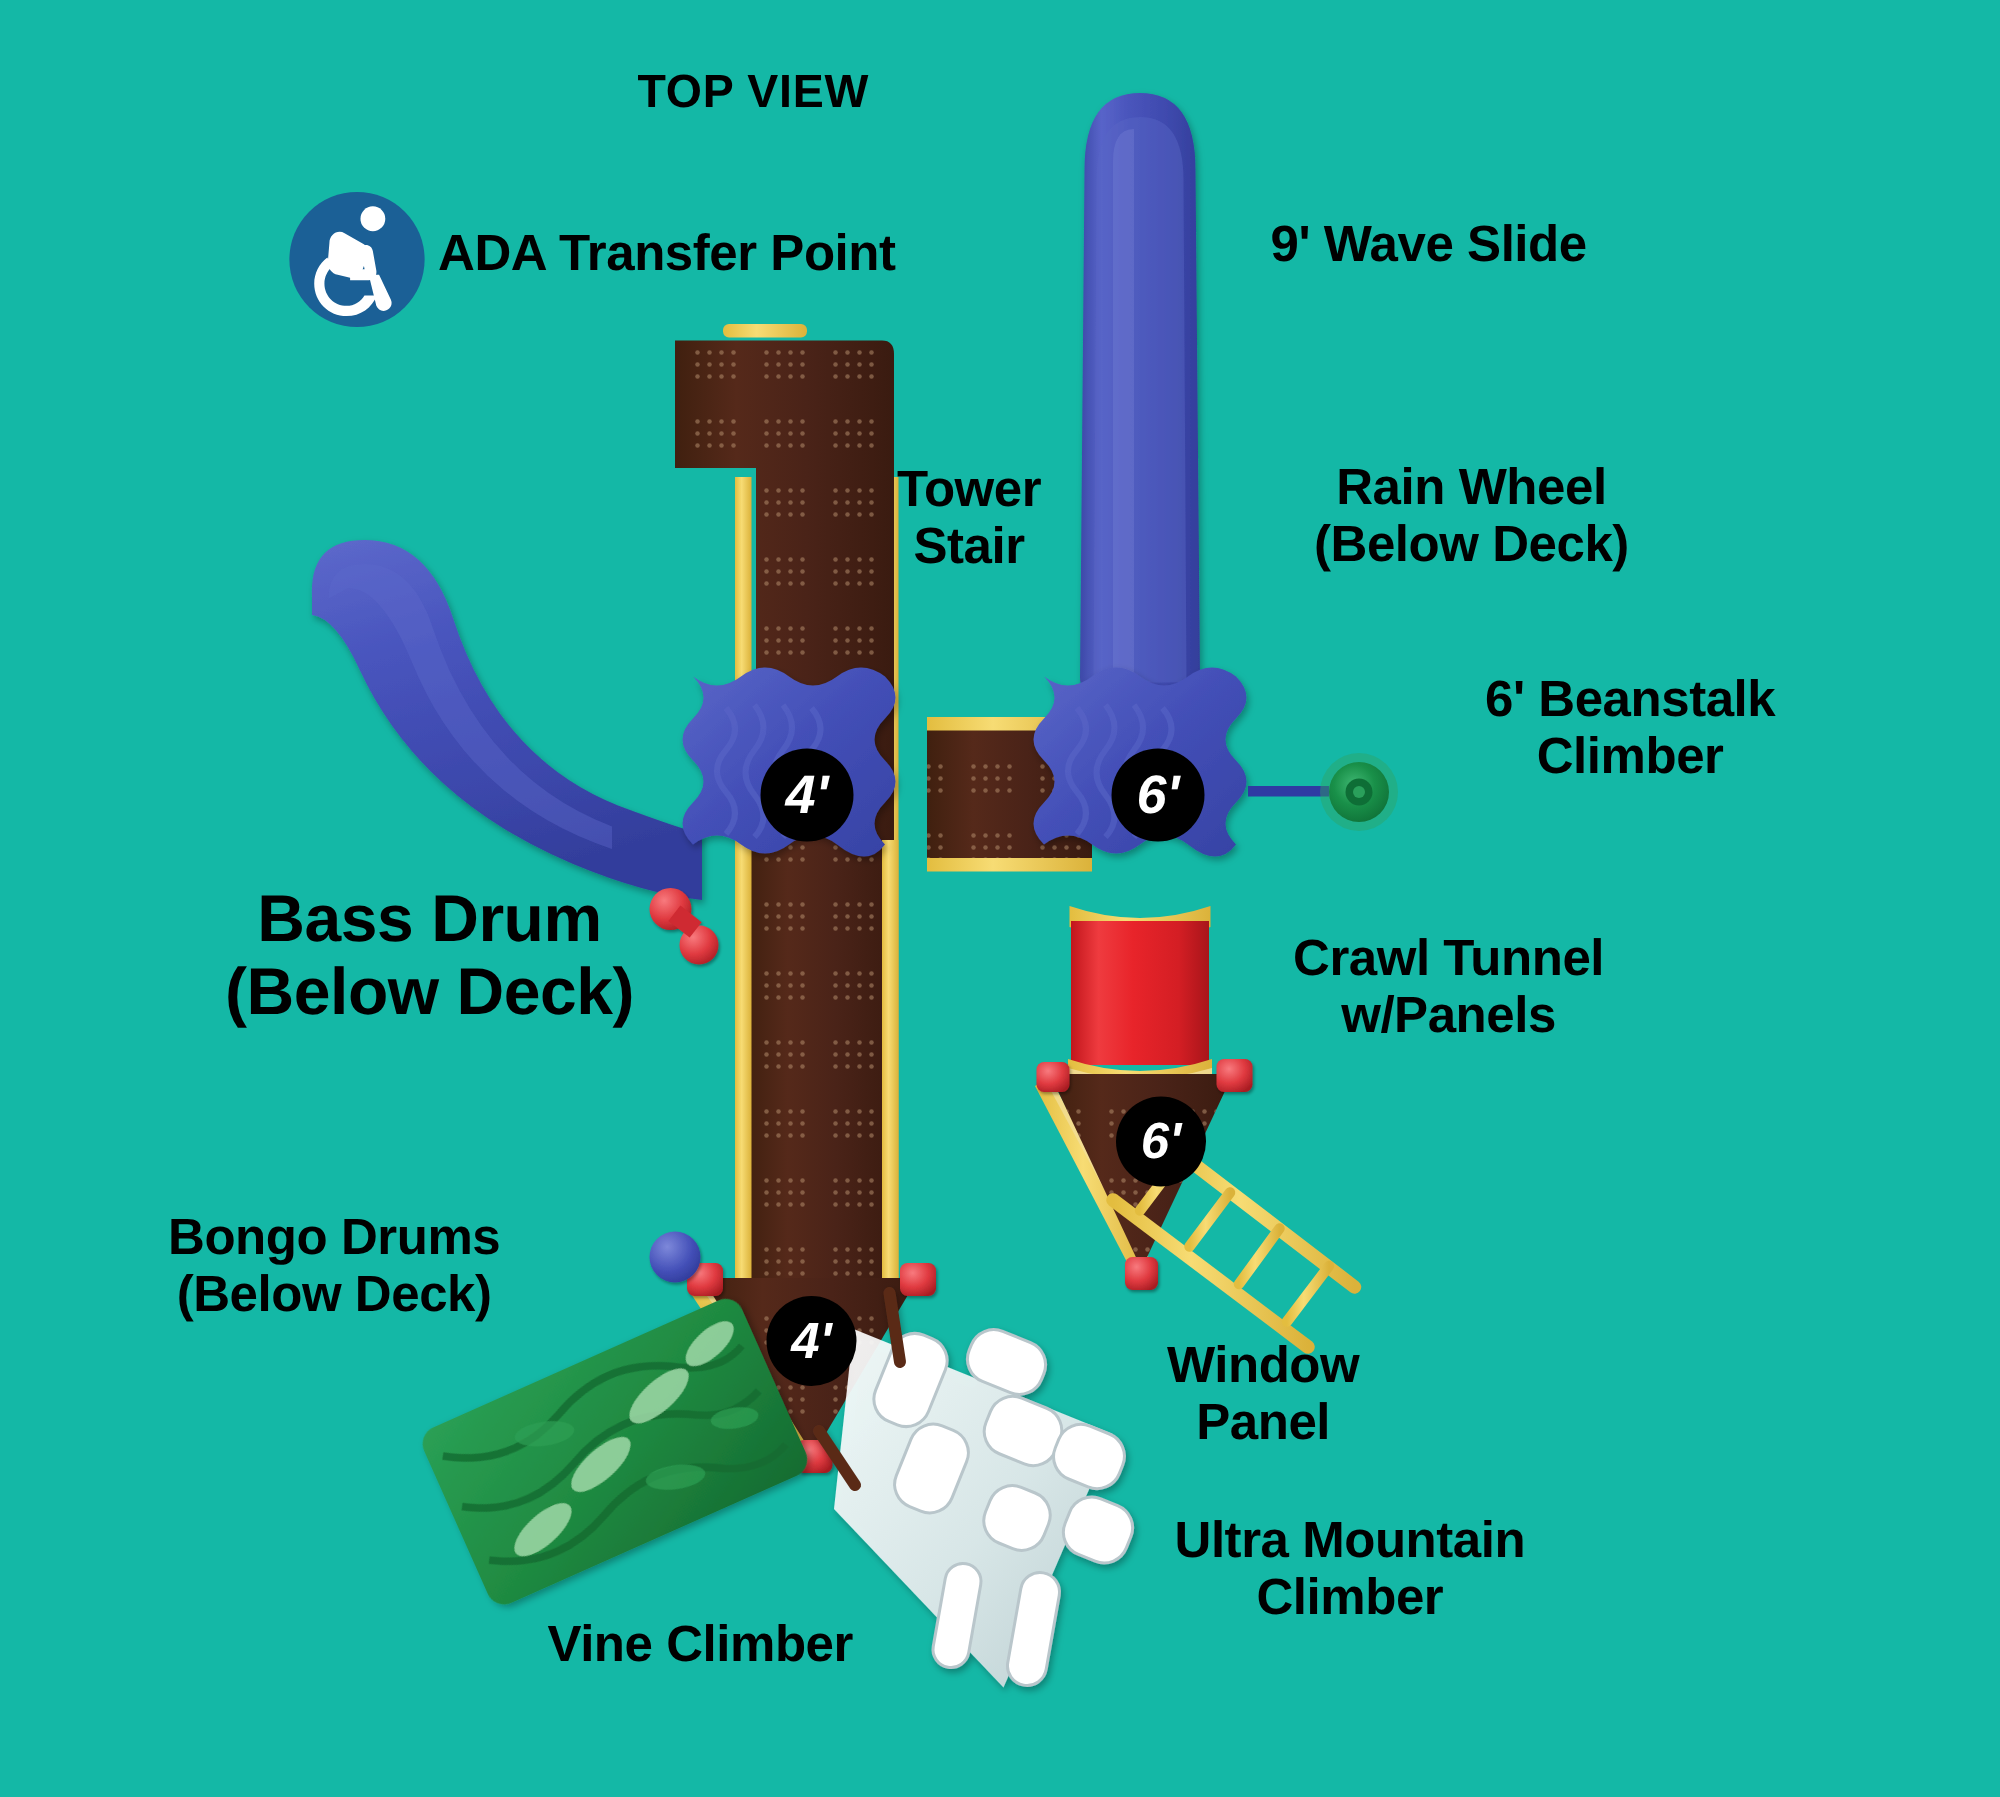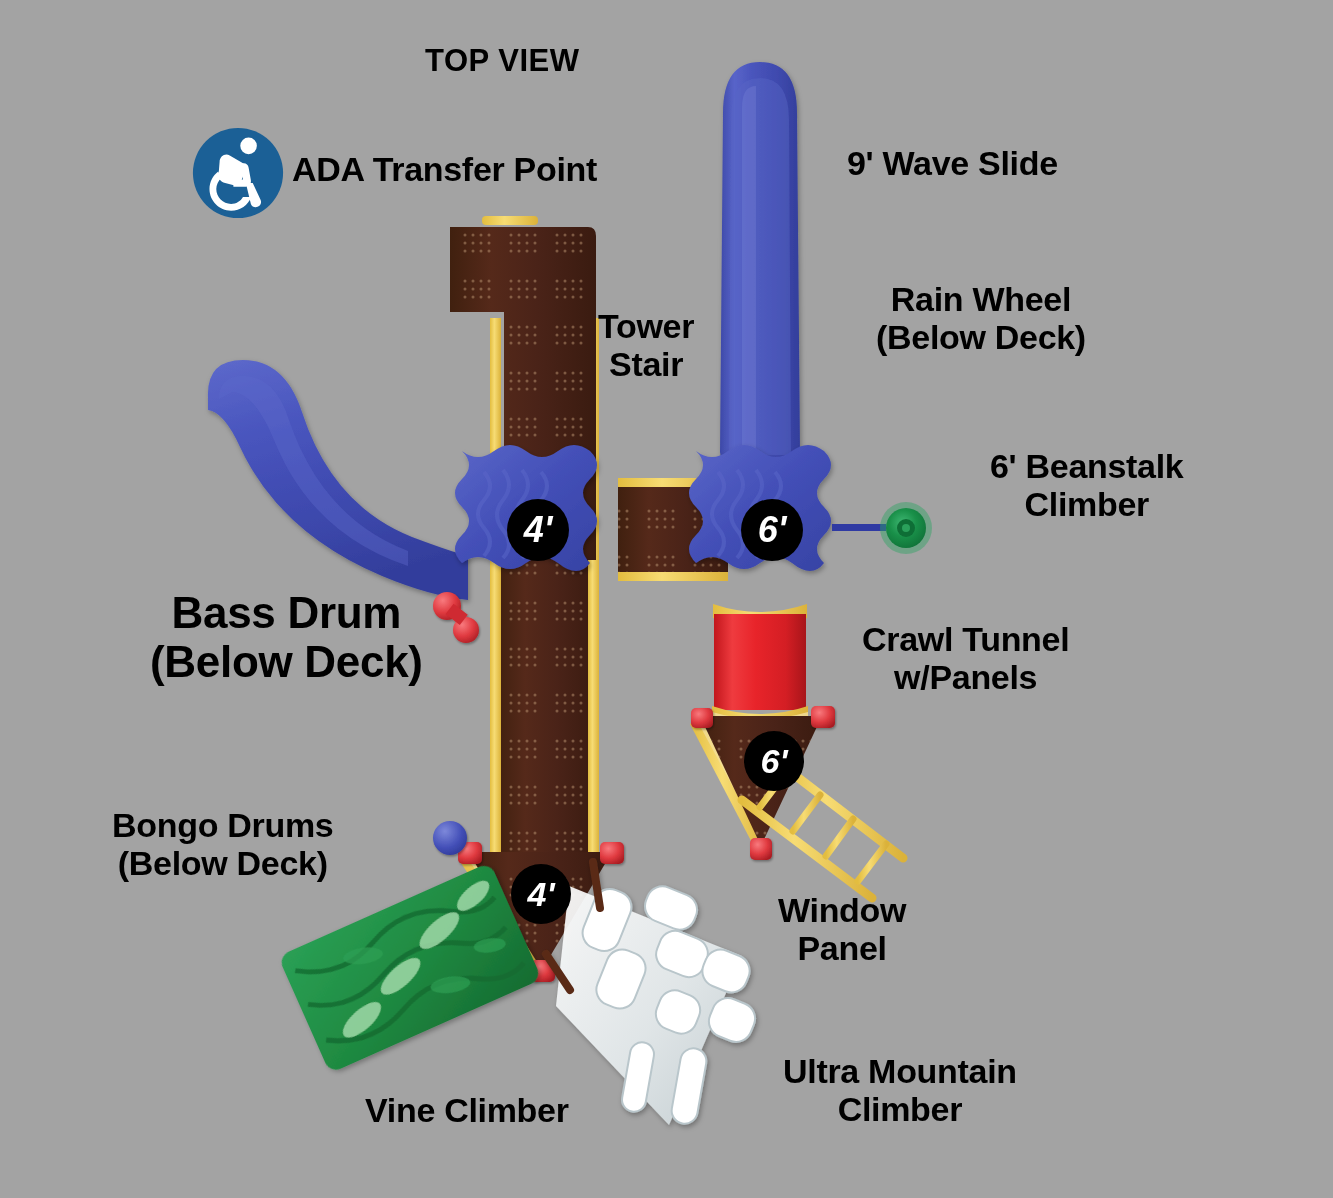--- a/index.html
+++ b/index.html
@@ -1,41 +1,41 @@
 <!DOCTYPE html>
 <html><head>
 <meta charset="utf-8">
 <title>Playground Top View</title>
 <style>
   html,body{margin:0;padding:0;background:#ffffff;}
   body{width:1333px;height:1198px;position:relative;overflow:hidden;
        font-family:"Liberation Sans","DejaVu Sans",sans-serif;}
 
-  #stage{position:absolute;inset:0;width:1333px;height:1198px;background:#a3a3a3;}
+  #stage{position:absolute;inset:0;width:1333px;height:1198px;background:#14b8a6;}
 
   
   .lbl{position:absolute;color:#000;font-weight:bold;line-height:1.12;
        letter-spacing:-0.3px;white-space:pre-line;}
   .lbl.c{text-align:center;}
   .lbl.l{text-align:right;}
 
   #title{font-size:31px;letter-spacing:0.5px;left:425px;top:44px;}
   #ada-label{font-size:34px;left:292px;top:150px;}
   #wave-label{font-size:34px;left:847px;top:144px;}
-  #rain-label{font-size:34px;left:876px;top:280px;}
+  #rain-label{font-size:34px;left:876px;top:306px;}
   #tower-label{font-size:34px;left:598px;top:307px;}
   #bean-label{font-size:34px;left:990px;top:447px;}
   #curved-label{font-size:34px;left:62px;top:514px;}
   #bass-label{font-size:44px;left:150px;top:588px;}
   #crawl-label{font-size:34px;left:862px;top:620px;}
   #bongo-label{font-size:34px;left:112px;top:806px;}
   #rung-label{font-size:34px;left:921px;top:840px;}
   #window-label{font-size:34px;left:778px;top:891px;}
-  #ultra-label{font-size:34px;left:783px;top:1008px;margin-top:44px;}
-  #vine-label{font-size:34px;left:365px;top:1077px;margin-top:14px;}
+  #ultra-label{font-size:34px;left:783px;top:1008px;}
+  #vine-label{font-size:34px;left:365px;top:1077px;}
 
   
   #ada-icon{position:absolute;left:192px;top:127px;width:92px;height:92px;}
 
   
   #diagram{position:absolute;left:0;top:0;width:1333px;height:1198px;}
 
   
   .badge{position:absolute;border-radius:50%;background:#000;color:#fff;
          display:flex;align-items:center;justify-content:center;

